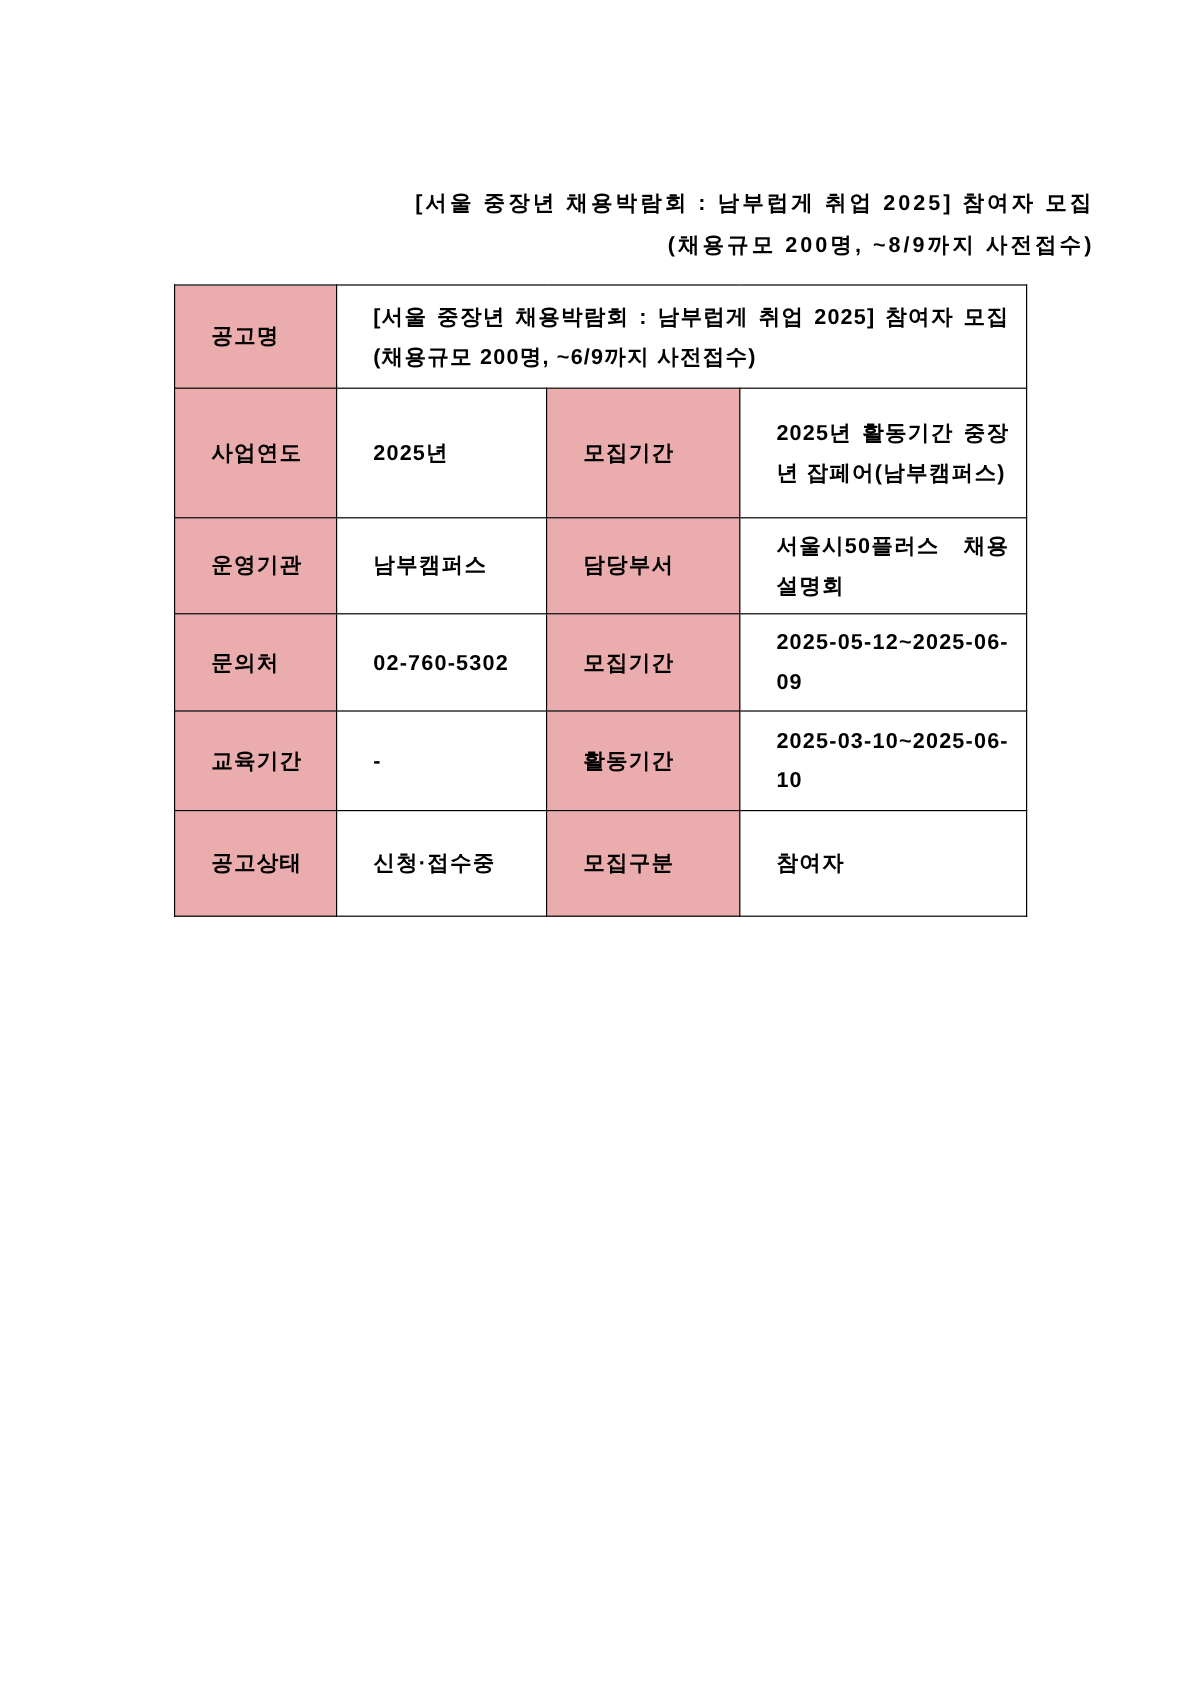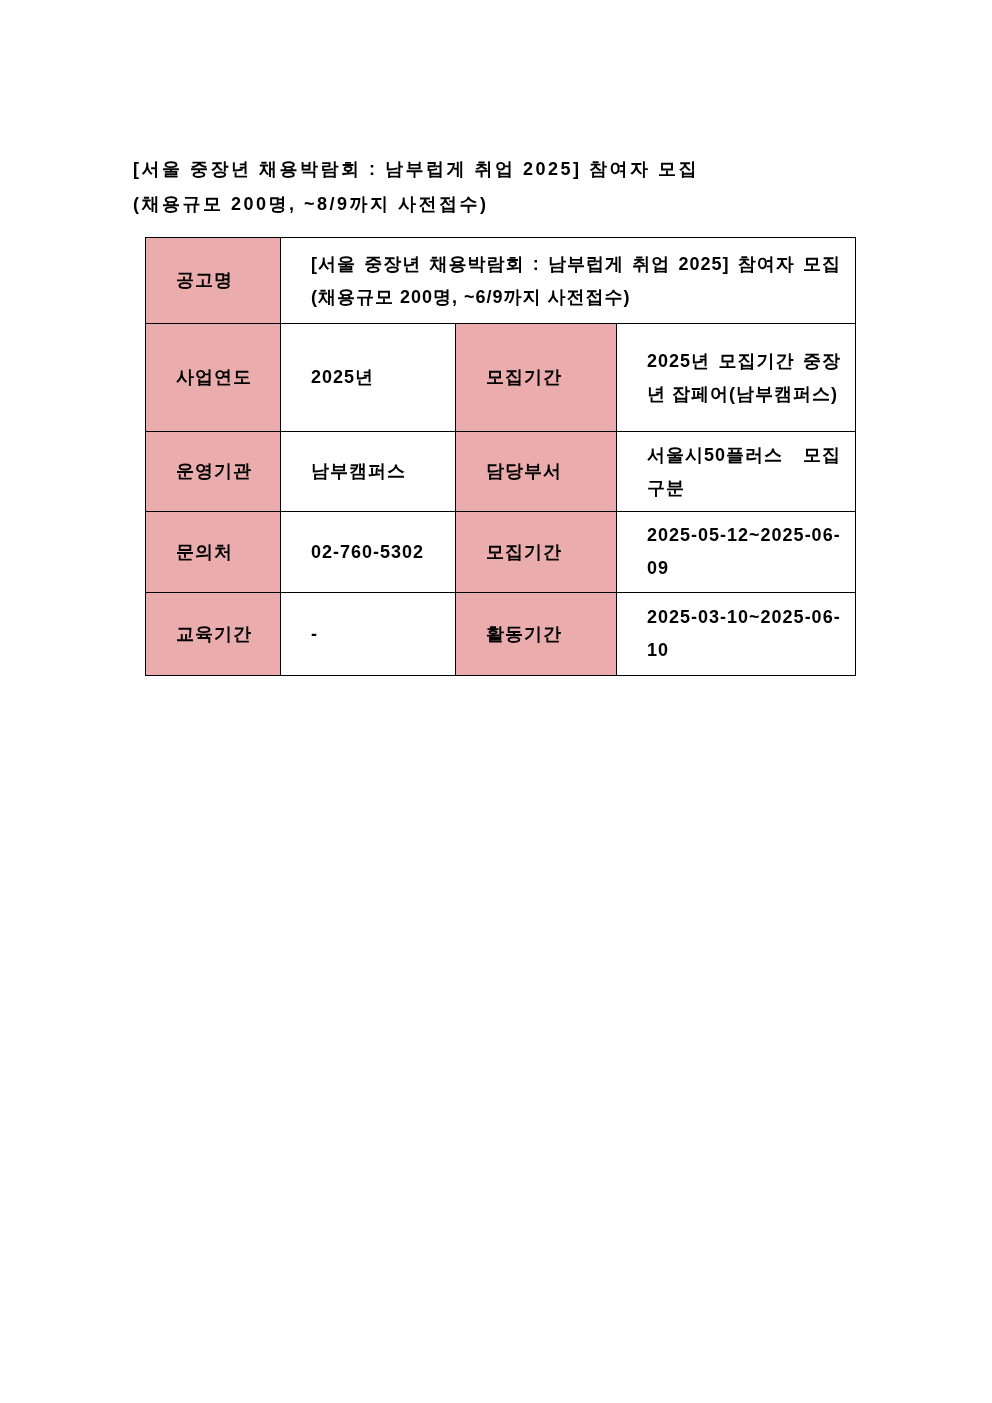--- a/index.html
+++ b/index.html
@@ -16,20 +16,21 @@
     color:var(--text);
     font-family:"Liberation Sans",sans-serif;
     overflow:hidden;
   }
   .doc-title{
     margin:152px 80px 4px 133px;
     font-size:18px;
     font-weight:700;
     letter-spacing:2.5px;
     line-height:35px;
+    text-align:right;
   }
   .doc-title div{white-space:nowrap;}
   table.info-table{
     border-collapse:collapse;
     table-layout:fixed;
     width:710px;
     margin:15px 0 0 145px;
   }
   table.info-table td{
     border:1.5px solid var(--border);
@@ -77,34 +78,40 @@
   </colgroup>
   <tbody>
     <tr class="r1">
       <td class="lab">공고명</td>
       <td class="val" colspan="3">[서울 중장년 채용박람회 : 남부럽게 취업 2025] 참여자 모집 (채용규모 200명, ~6/9까지 사전접수)</td>
     </tr>
     <tr class="r2">
       <td class="lab">사업연도</td>
       <td class="val">2025년</td>
       <td class="lab">모집기간</td>
-      <td class="val">2025년 모집기간 중장년 잡페어(남부캠퍼스)</td>
+      <td class="val">2025년 활동기간 중장년 잡페어(남부캠퍼스)</td>
     </tr>
     <tr class="r5">
       <td class="lab">운영기관</td>
       <td class="val">남부캠퍼스</td>
       <td class="lab">담당부서</td>
-      <td class="val">서울시50플러스 모집구분</td>
+      <td class="val">서울시50플러스 채용설명회</td>
     </tr>
     <tr class="r6">
       <td class="lab">문의처</td>
       <td class="val">02-760-5302</td>
       <td class="lab">모집기간</td>
       <td class="val">2025-05-12~2025-06-09</td>
     </tr>
     <tr class="r7">
       <td class="lab">교육기간</td>
       <td class="val">-</td>
       <td class="lab">활동기간</td>
       <td class="val">2025-03-10~2025-06-10</td>
     </tr>
+    <tr class="r8">
+      <td class="lab">공고상태</td>
+      <td class="val">신청·접수중</td>
+      <td class="lab">모집구분</td>
+      <td class="val">참여자</td>
+    </tr>
   </tbody>
 </table>
 
 </body></html>

